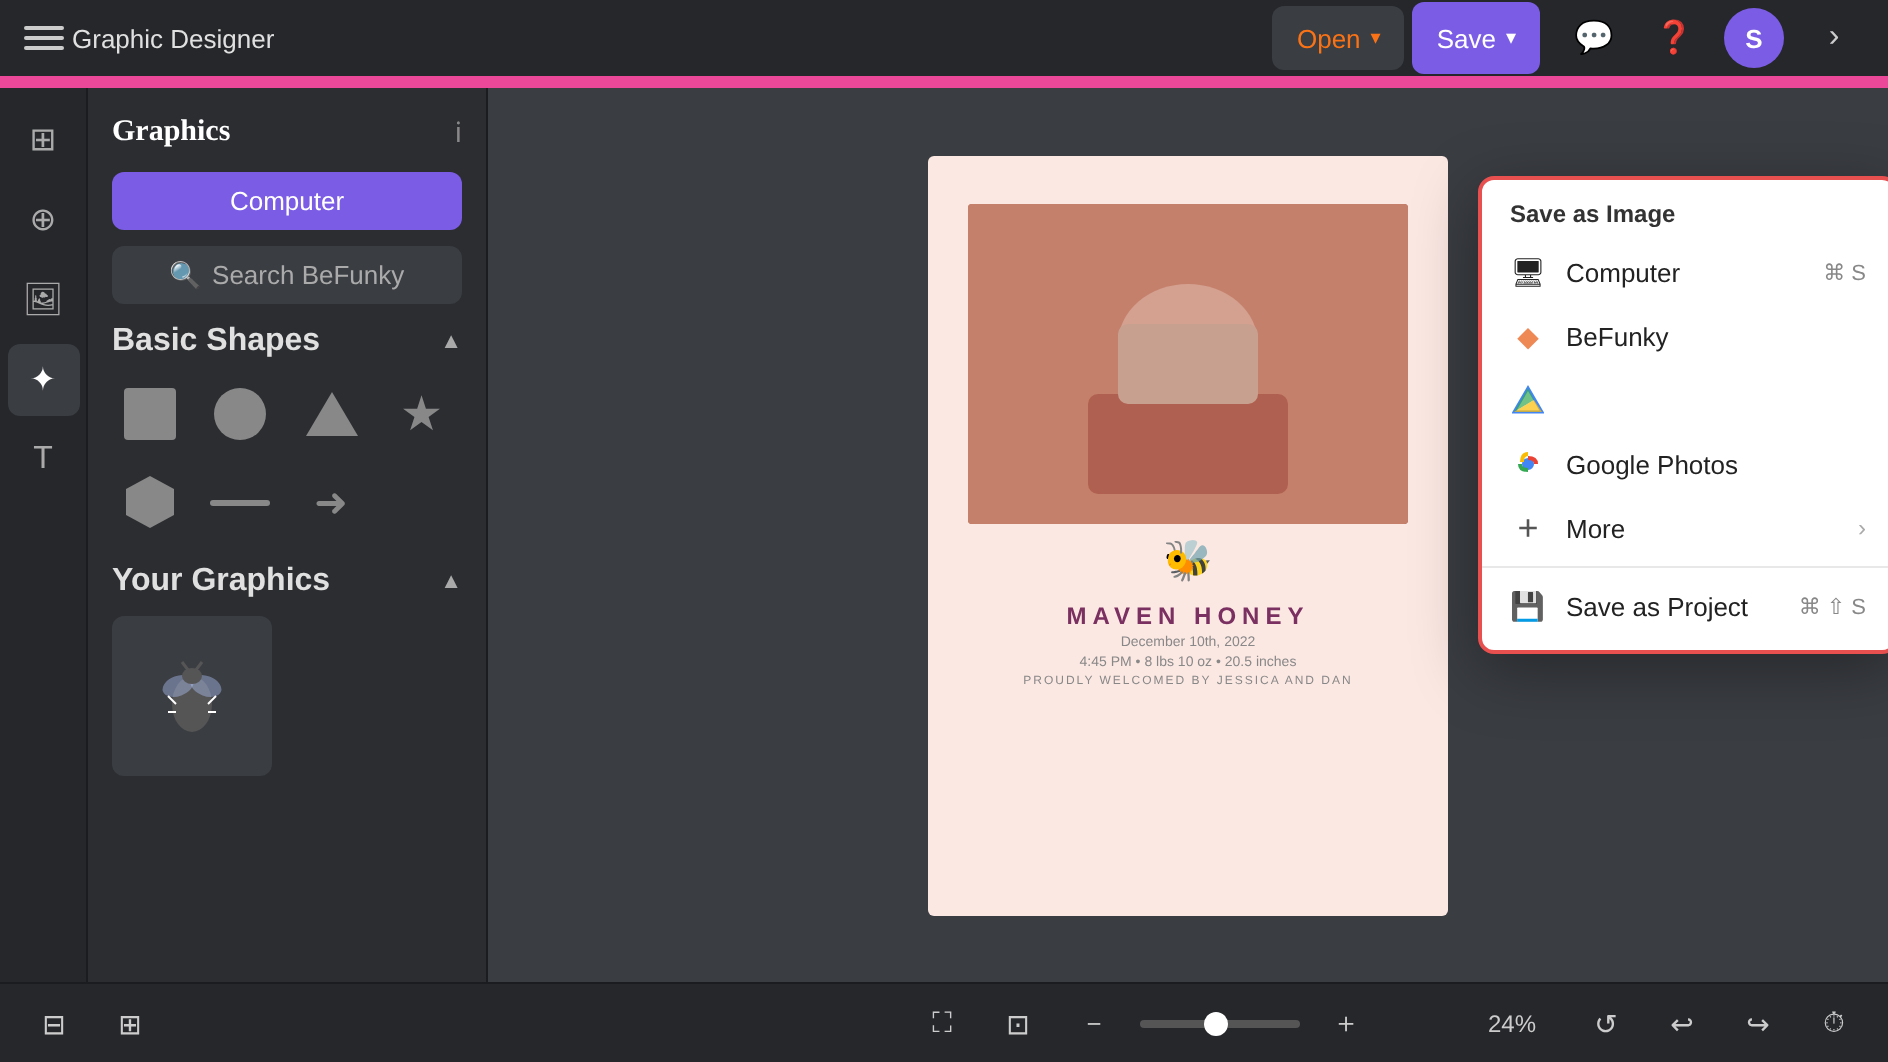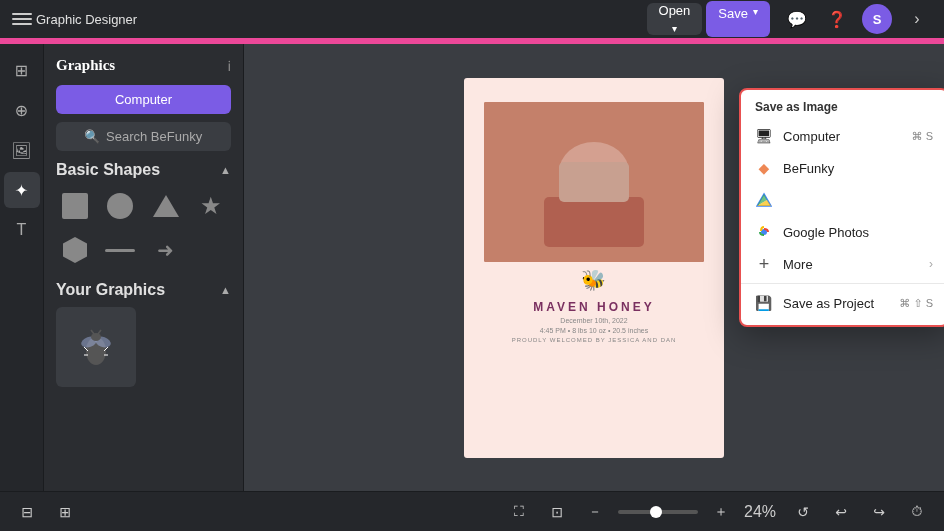--- a/index.html
+++ b/index.html
@@ -4,23 +4,23 @@
   <style>
     * { box-sizing: border-box; margin: 0; padding: 0; }
     body { width: 944px; height: 531px; background: #2b2d31; font-family: -apple-system, BlinkMacSystemFont, 'Segoe UI', sans-serif; overflow: hidden; color: #fff; font-size: 13px; }
 
     
     .topbar { display: flex; align-items: center; height: 44px; background: #25272b; padding: 0 12px; gap: 4px; border-bottom: 6px solid #ec4899; }
     .topbar-hamburger { width: 20px; height: 20px; display: flex; flex-direction: column; justify-content: center; gap: 3px; cursor: pointer; }
     .topbar-hamburger span { display: block; height: 2px; background: #ccc; border-radius: 2px; }
     .topbar-title { font-size: 13px; color: #e0e0e0; font-weight: 500; }
     .topbar-spacer { flex: 1; }
-    .topbar-btn { display: flex; align-items: center; gap: 5px; background: #3a3d42; border: none; border-radius: 6px; color: #ffffff; padding: 0 12px; cursor: pointer; font-size: 13px; height: 32px; flex-direction: column; }
+    .topbar-btn { display: flex; align-items: center; gap: 5px; background: #3a3d42; border: none; border-radius: 6px; color: #f97316; padding: 0 12px; cursor: pointer; font-size: 13px; height: 32px; }
     .topbar-btn .chevron { font-size: 10px; }
-    .topbar-save-btn { display: flex; align-items: flex-start; gap: 5px; background: #7b5ce5; border: none; border-radius: 6px; color: #fff; padding: 5px 12px; cursor: pointer; font-size: 13px; height: 36px; position: relative; }
+    .topbar-save-btn { display: flex; align-items: center; gap: 5px; background: #7b5ce5; border: none; border-radius: 6px; color: #fff; padding: 5px 12px; cursor: pointer; font-size: 13px; height: 36px; position: relative; }
     .topbar-save-btn .chevron { font-size: 10px; }
     .topbar-icons { display: flex; align-items: center; gap: 10px; margin-left: 8px; }
     .topbar-icon { width: 30px; height: 30px; display: flex; align-items: center; justify-content: center; cursor: pointer; border-radius: 50%; color: #ccc; font-size: 16px; }
     .avatar { width: 30px; height: 30px; background: #7b5ce5; border-radius: 50%; display: flex; align-items: center; justify-content: center; font-size: 13px; font-weight: 600; cursor: pointer; }
 
     
     .main { display: flex; height: calc(531px - 44px - 40px); }
 
     
     .icon-bar { width: 44px; background: #25272b; display: flex; flex-direction: column; align-items: center; padding: 8px 0; gap: 4px; border-right: 1px solid #1a1c1f; }
@@ -74,21 +74,21 @@
     .dropdown-icon { width: 18px; height: 18px; display: flex; align-items: center; justify-content: center; font-size: 14px; }
     .dropdown-divider { height: 1px; background: #e8e8e8; margin: 3px 0; }
     .dropdown-item-chevron { color: #aaa; font-size: 12px; }
 
     
     .bottombar { height: 40px; background: #25272b; display: flex; align-items: center; padding: 0 12px; gap: 8px; border-top: 1px solid #1a1c1f; }
     .bottombar-spacer { flex: 1; }
     .bottombar-btn { width: 30px; height: 28px; display: flex; align-items: center; justify-content: center; border-radius: 5px; cursor: pointer; color: #ccc; font-size: 14px; }
     .zoom-slider { width: 80px; height: 4px; background: #555; border-radius: 2px; position: relative; cursor: pointer; }
     .zoom-thumb { width: 12px; height: 12px; background: #fff; border-radius: 50%; position: absolute; top: -4px; left: 40%; }
-    .zoom-value { font-size: 16px; color: #ccc; min-width: 36px; }
+    .zoom-value { font-size: 12px; color: #ccc; min-width: 36px; margin-left: 48px; }
 
     
     .bee-svg { width: 60px; height: 60px; }
   </style>
 </head>
 <body>
 
 <div class="topbar">
   <div class="topbar-hamburger">
     <span></span>

